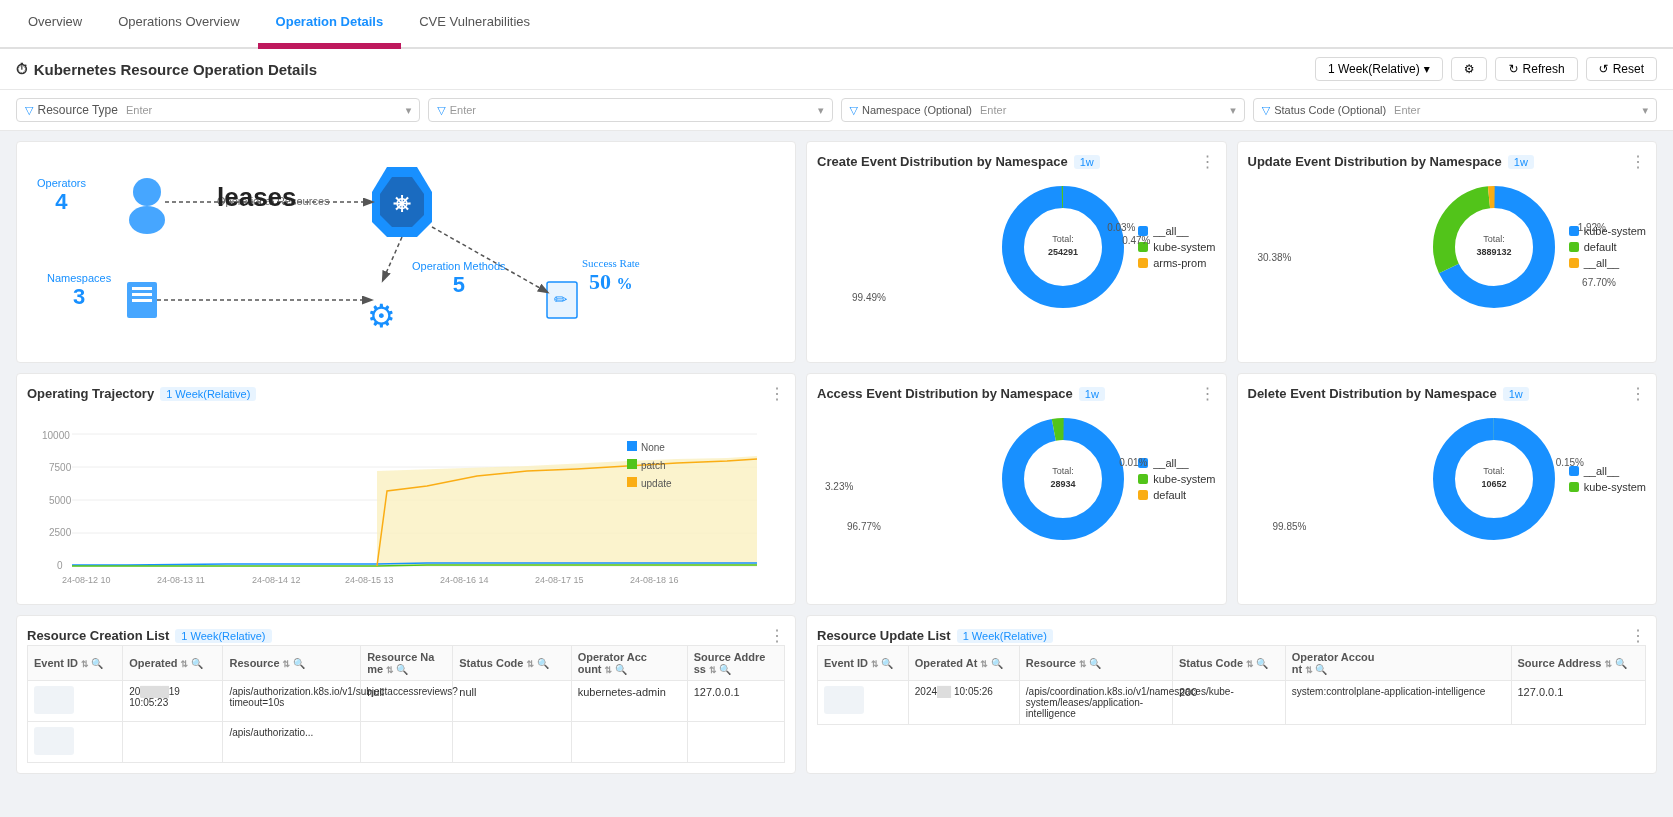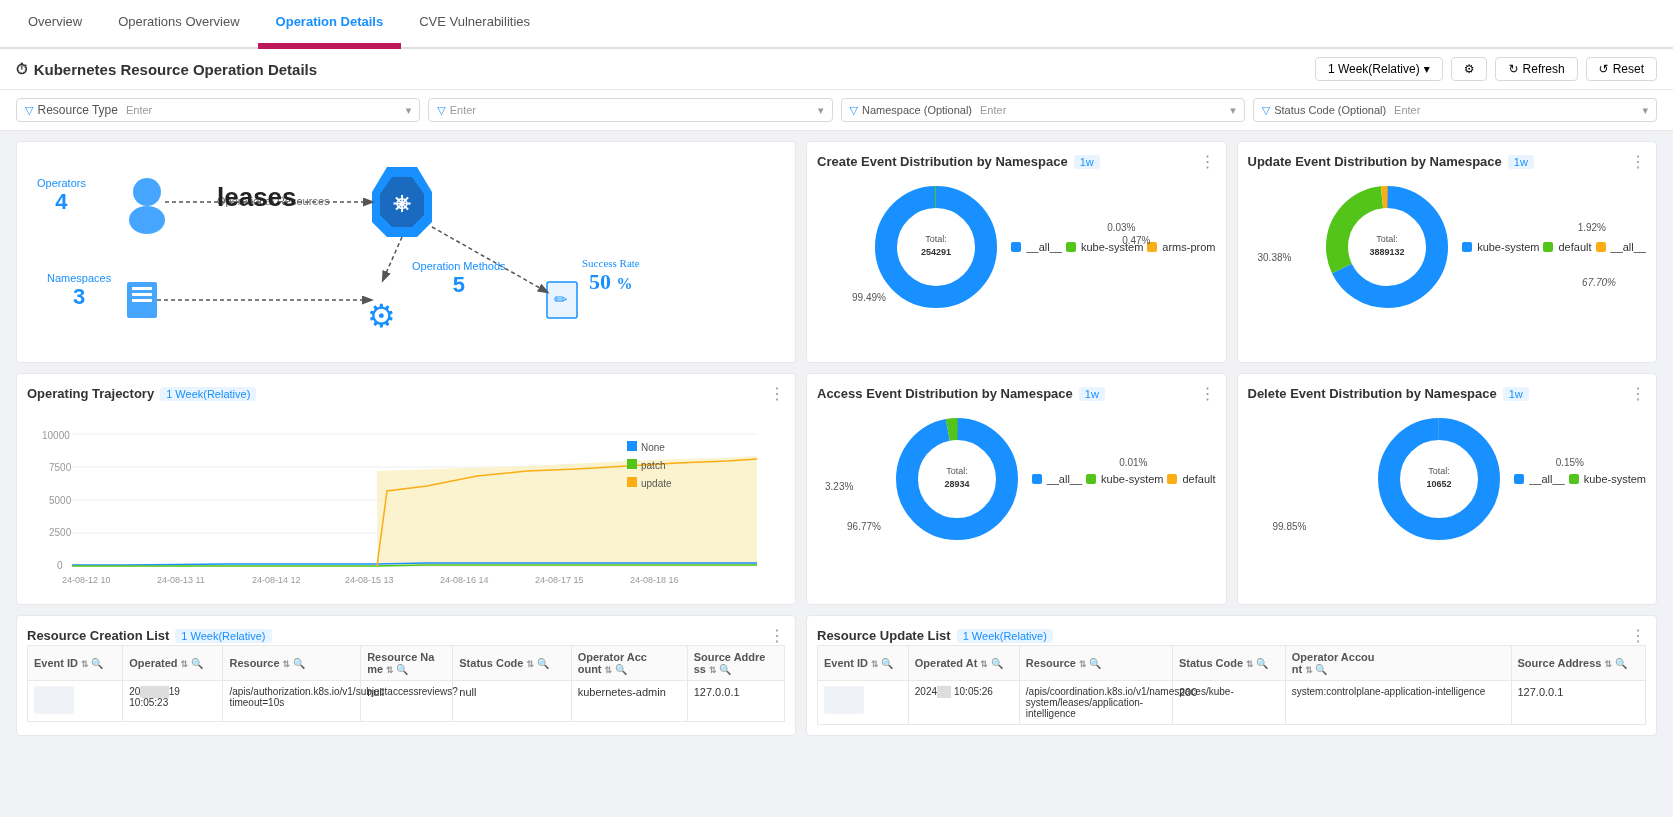--- a/index.html
+++ b/index.html
@@ -29,21 +29,21 @@
     
     .card { background: #fff; border-radius: 4px; border: 1px solid #e8e8e8; padding: 10px; }
 
     
     .overview-card { flex: 0 0 780px; min-height: 200px; position: relative; display: flex; align-items: center; justify-content: center; }
     .overview-content { width: 100%; height: 200px; position: relative; }
     .chart-card { flex: 1; min-height: 180px; }
 
     
     .donut-wrapper { display: flex; align-items: center; gap: 10px; padding: 5px 0; justify-content: flex-end; }
-    .legend { display: flex; flex-direction: row; gap: 4px; font-size: 11px; }
+    .legend { display: flex; flex-direction: column; gap: 4px; font-size: 11px; }
     .legend-item { display: flex; align-items: center; gap: 5px; }
     .legend-dot { width: 10px; height: 10px; border-radius: 2px; flex-shrink: 0; }
 
     .chart-header { display: flex; align-items: center; justify-content: space-between; margin-bottom: 6px; }
     .chart-title { font-size: 13px; font-weight: 600; }
     .chart-badge { background: #e8f4ff; color: #1890ff; padding: 1px 6px; border-radius: 3px; font-size: 11px; margin-left: 6px; }
     .chart-menu { cursor: pointer; color: #999; font-size: 16px; }
 
     
     .trajectory-card { width: 780px; }
@@ -266,21 +266,21 @@
                 </div>
               <div class="legend-item">
                   <div class="legend-dot" style="background:#faad14"></div>
                   <span>__all__</span>
                 </div>
             </div>
           </div>
           <div style="position:relative;font-size:10px;color:#555;margin-top:-10px;">
             <span style="position:absolute;right:40px;top:-85px;">1.92%</span>
             <span style="position:absolute;left:10px;top:-55px;">30.38%</span>
-            <span style="position:absolute;right:30px;top:-30px;font-style:italic;">67.70%</span>
+            <span style="position:absolute;right:30px;top:-30px;">67.70%</span>
           </div>
         </div>
       </div>
     </div>
 
     <div class="row">
 
       <div class="card trajectory-card">
         <div class="trajectory-header">
           <span class="trajectory-title">Operating Trajectory</span>
@@ -420,20 +420,29 @@
           <tbody>
             <tr>
               <td><span class="avatar-placeholder"></span></td>
               <td style="font-size:10px;white-space:nowrap;">20<span style="background:#ddd;color:#ddd">████</span>19<br>10:05:23</td>
               <td style="font-size:10px;max-width:120px;">/apis/authorization.k8s.io/v1/subjectaccessreviews?timeout=10s</td>
               <td>null</td>
               <td>null</td>
               <td>kubernetes-admin</td>
               <td>127.0.0.1</td>
             </tr>
+            <tr>
+              <td><span class="avatar-placeholder"></span></td>
+              <td></td>
+              <td style="font-size:10px;">/apis/authorizatio...</td>
+              <td></td>
+                <td></td>
+                <td></td>
+                <td></td>
+            </tr>
           </tbody>
         </table>
       </div>
 
       <div class="card bottom-right">
         <div class="table-header">
           <span class="table-title">Resource Update List</span>
           <span class="table-badge">1 Week(Relative)</span>
           <span style="margin-left:auto;cursor:pointer;color:#999;font-size:16px;">⋮</span>
         </div>

